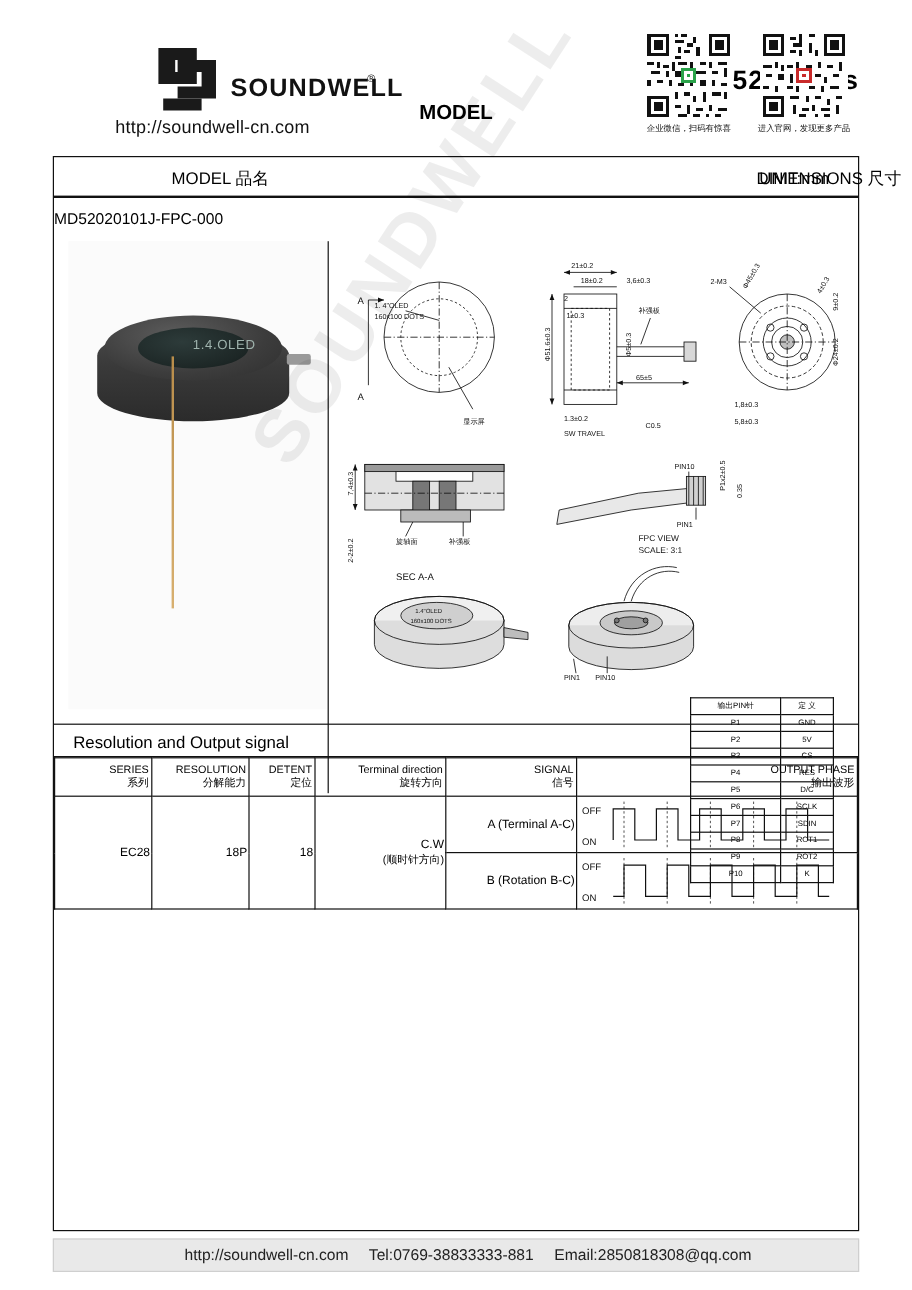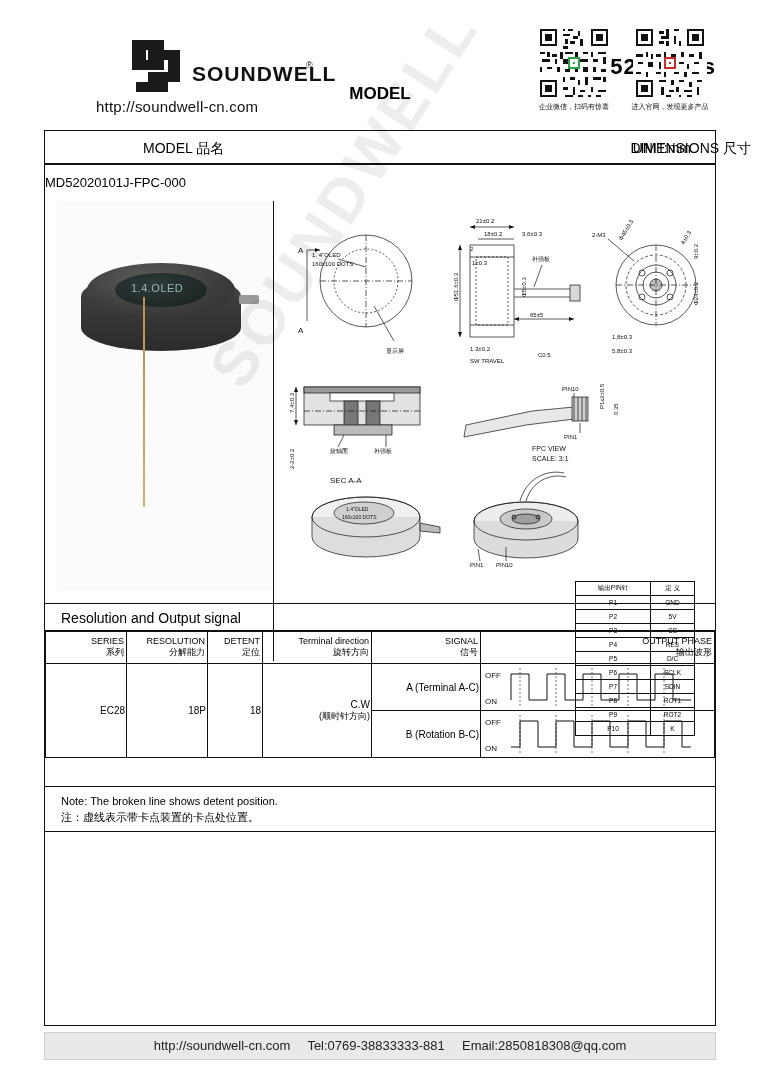--- a/index.html
+++ b/index.html
@@ -97,21 +97,21 @@
     position:absolute;left:6px;top:0;width:148px;height:54px;
     border-radius:50%;
     background:radial-gradient(ellipse at 40% 30%,#5c5c5c 0%,#3c3c3c 60%,#2e2e2e 100%);
   }
   .knob-screen{
     position:absolute;left:34px;top:10px;width:92px;height:34px;
     border-radius:50%;
     background:radial-gradient(ellipse at 40% 35%,#2d3b3a 0%,#1d2726 70%,#121a19 100%);
   }
   .knob-screen span{
-    position:absolute;left:16px;top:9px;width:92px;text-align:left;
+    position:absolute;left:6px;top:9px;width:92px;text-align:right;
     font-size:11px;color:#9fb3ad;letter-spacing:.5px;
   }
   .knob-tab{
     position:absolute;left:158px;top:32px;width:20px;height:9px;
     background:#9a9a9a;border-radius:2px;
   }
   .knob-wire{
     position:absolute;left:86px;top:96px;width:2px;height:210px;
     background:linear-gradient(180deg,#b98d4a,#d8b070);
   }
@@ -622,24 +622,20 @@
               <line x1="111" y1="4" x2="111" y2="44"></line>
               <line x1="147" y1="4" x2="147" y2="44"></line>
               <line x1="183" y1="4" x2="183" y2="44"></line>
             </g>
           </svg>
         </td>
       </tr>
     </tbody>
       </table>
 
-    <div class="note">
-      <div>Note: The broken line shows detent position.</div>
-      <div>注：虚线表示带卡点装置的卡点处位置。</div>
-    </div>
 
     <div class="wm">SOUNDWELL</div>
   </div>
 
   <div class="footer">
     <span>http://soundwell-cn.com</span>
     <span class="sep"></span>
     <span>Tel:0769-38833333-881</span>
     <span class="sep"></span>
     <span>Email:2850818308@qq.com</span>

